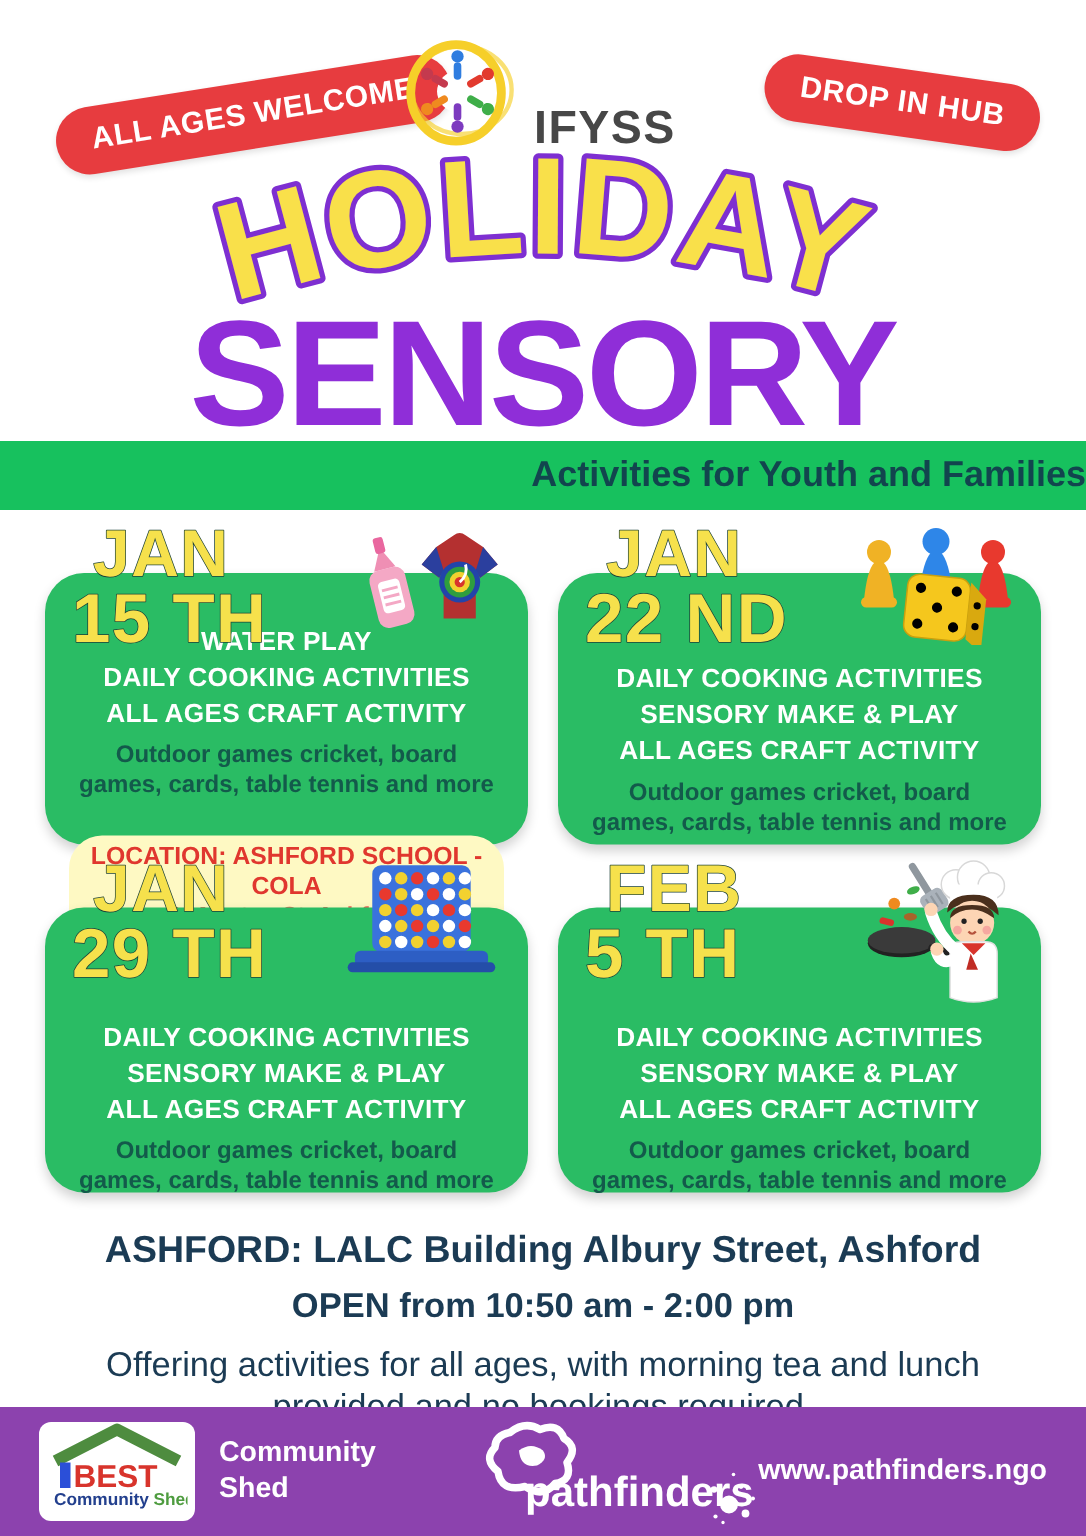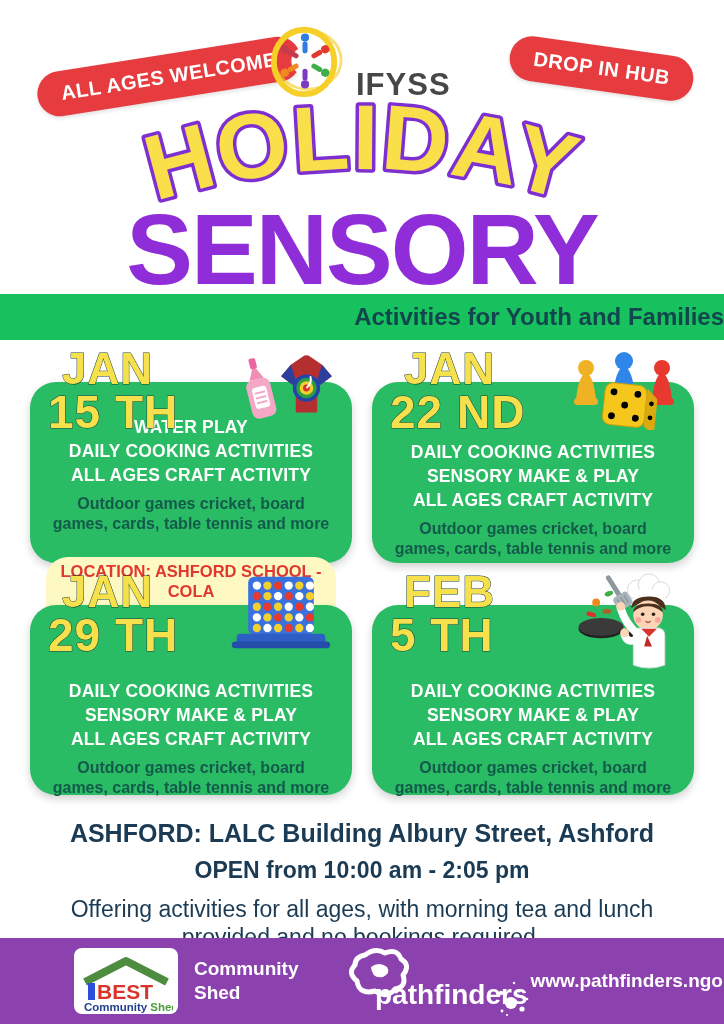--- a/index.html
+++ b/index.html
@@ -50,21 +50,21 @@
   
   .details { text-align:center; color:#1b3b54; margin-top:24px; }
   .address { font-size:25px; font-weight:bold; }
   .hours { font-size:23px; font-weight:bold; margin-top:9px; }
   .note { font-size:23px; line-height:1.22; margin-top:11px; }
 
   
   .footer { position:absolute; left:0; right:0; bottom:0; height:86px; background:#8c42ae;
             display:flex; align-items:center; padding:0 26px; }
   .best-box { background:#ffffff; border-radius:8px; width:104px; height:66px;
-              display:flex; align-items:flex-end; justify-content:center; flex:none;margin-left:48px; }
+              display:flex; align-items:flex-start; justify-content:center; flex:none; }
   .funded { color:#ffffff; font-weight:bold; font-size:19px; line-height:1.25; margin-left:16px; }
   .pathfinders-logo { margin-left:42px; flex:none; }
   .website { margin-left:auto; color:#ffffff; font-weight:bold; font-size:19px; }
 
   svg text { font-family:"Liberation Sans", sans-serif; }
 </style>
 </head>
 <body>
 
 <div class="page">
@@ -322,21 +322,21 @@
         <div class="outdoor">
           <div>Outdoor games cricket, board</div>
           <div>games, cards, table tennis and more</div>
         </div>
       </div>
     </div>
   </div>
 
   <div class="details">
     <div class="address">ASHFORD: LALC Building Albury Street, Ashford</div>
-    <div class="hours">OPEN from 10:00 am - 2:05 pm</div>
+    <div class="hours">OPEN from 10:50 am - 2:00 pm</div>
     <div class="note">
       <div>Offering activities for all ages, with morning tea and lunch</div>
       <div>provided and no bookings required.</div>
     </div>
   </div>
 
   <div class="footer">
     <div class="best-box">
       <svg width="94" height="58" viewBox="0 0 94 58">
         <polyline points="6,26 47,5 88,26" fill="none" stroke="#4e8c3f" stroke-width="8" stroke-linejoin="round"></polyline>

